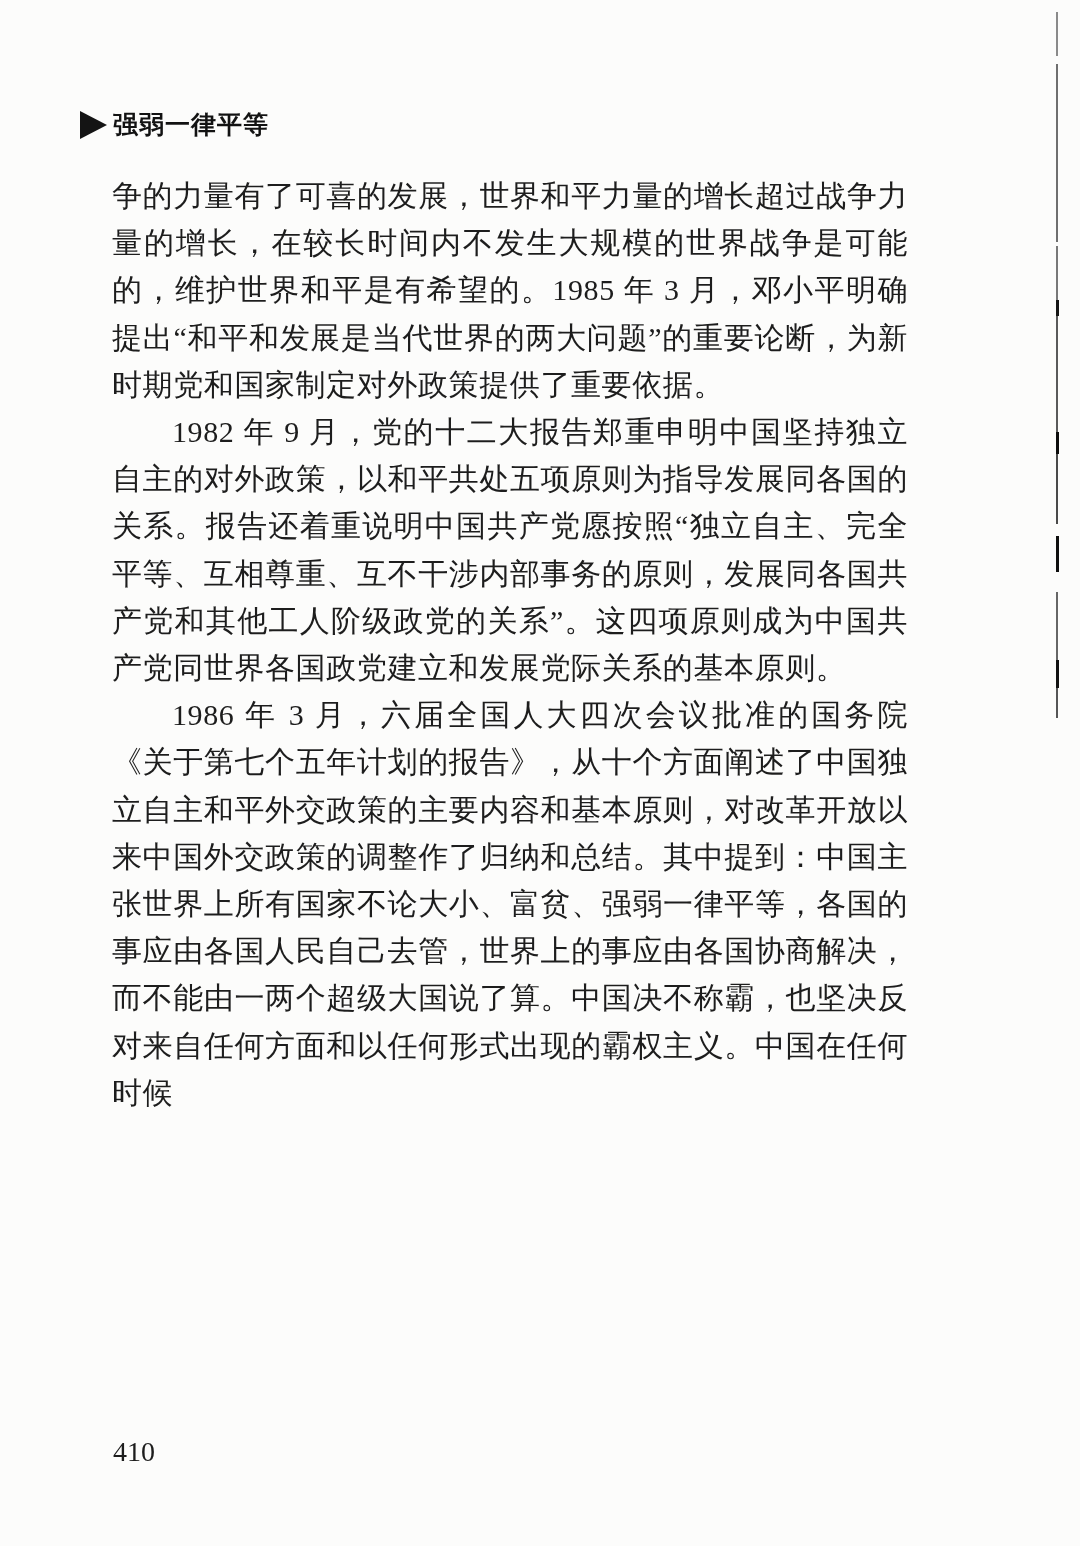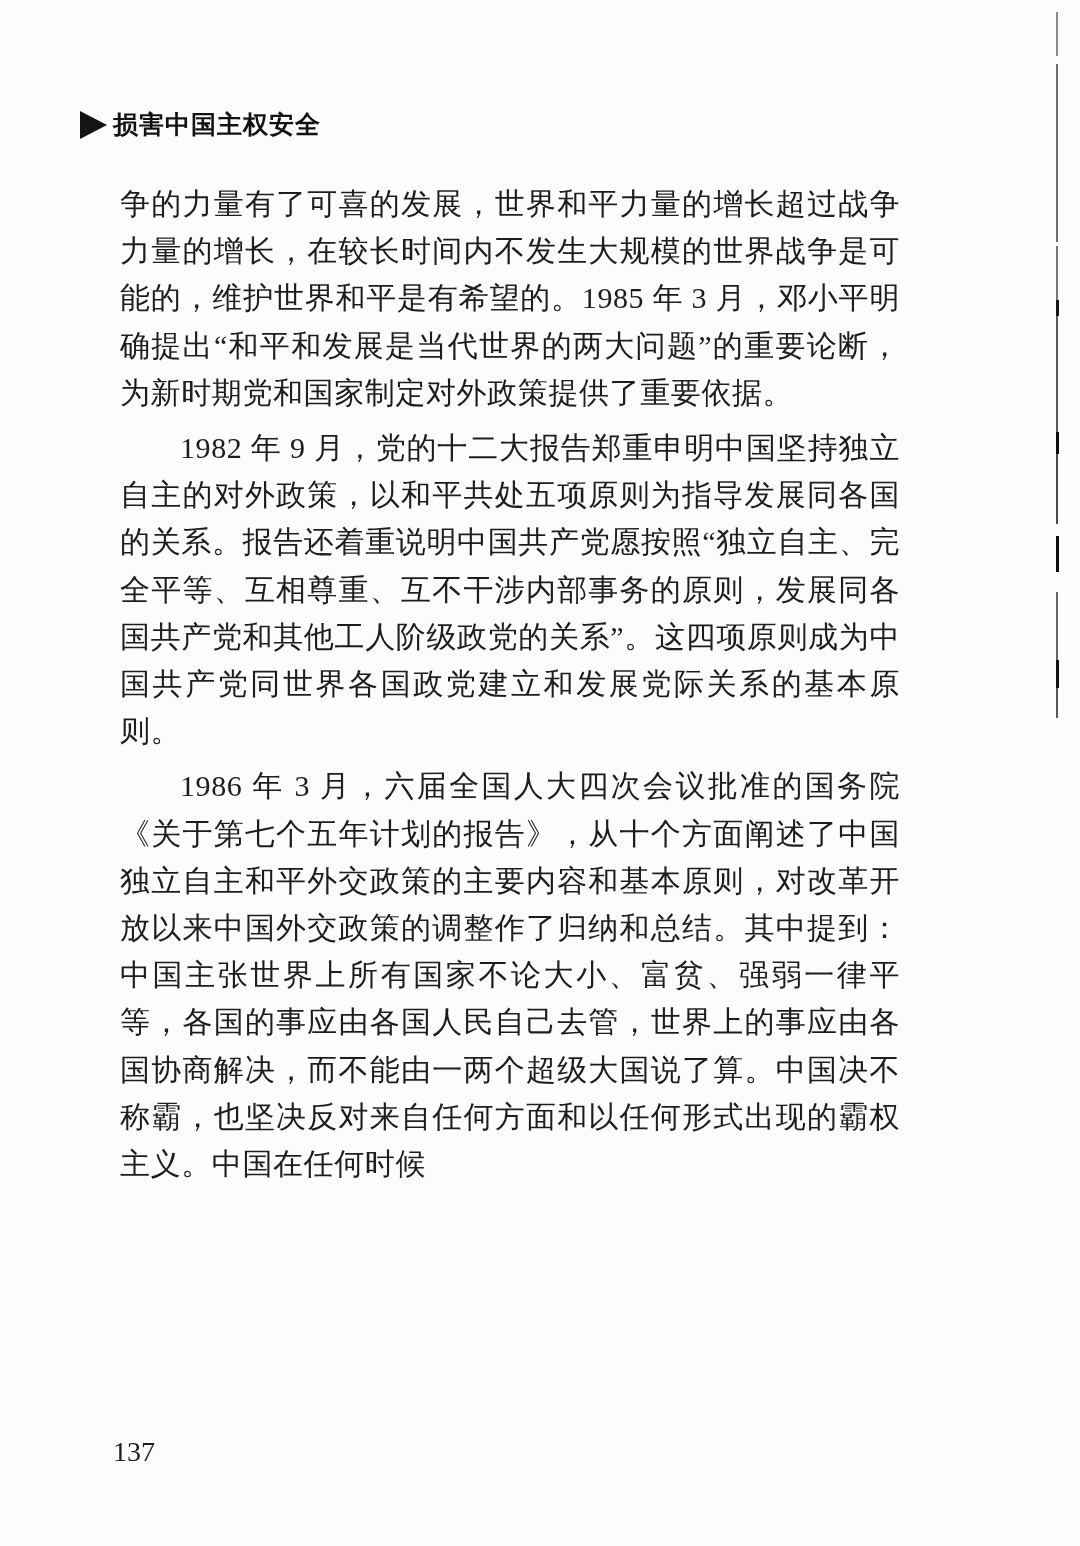--- a/index.html
+++ b/index.html
@@ -37,21 +37,21 @@
     left: 112px;
     top: 172px;
     width: 796px;
     font-size: 30px;
     line-height: 47.2px;
     letter-spacing: 0.6px;
     color: #1d1d1d;
     text-align: justify;
   }
   .body-text p {
-    margin: 8px;
+    margin: 0;
     padding: 0;
   }
   .body-text p.indent { text-indent: 2em; }
   .page-number {
     position: absolute;
     left: 113px;
     top: 1436px;
     font-size: 28px;
     color: #1d1d1d;
     font-family: "Liberation Serif", "DejaVu Serif", serif;
@@ -70,30 +70,30 @@
   .s10 { top: 660px; height: 28px;  background: #121212; width: 3px; }
   .s11 { top: 688px; height: 30px;  background: #565656; }
 </style>
 </head>
 <body>
 
 <div class="page">
 
   <div class="header">
     <span class="tri"></span>
-    <span>损害中国主权安全</span>
+    <span>强弱一律平等</span>
   </div>
 
   <div class="body-text">
     <p>争的力量有了可喜的发展，世界和平力量的增长超过战争力量的增长，在较长时间内不发生大规模的世界战争是可能的，维护世界和平是有希望的。1985 年 3 月，邓小平明确提出“和平和发展是当代世界的两大问题”的重要论断，为新时期党和国家制定对外政策提供了重要依据。</p>
     <p class="indent">1982 年 9 月，党的十二大报告郑重申明中国坚持独立自主的对外政策，以和平共处五项原则为指导发展同各国的关系。报告还着重说明中国共产党愿按照“独立自主、完全平等、互相尊重、互不干涉内部事务的原则，发展同各国共产党和其他工人阶级政党的关系”。这四项原则成为中国共产党同世界各国政党建立和发展党际关系的基本原则。</p>
     <p class="indent">1986 年 3 月，六届全国人大四次会议批准的国务院《关于第七个五年计划的报告》，从十个方面阐述了中国独立自主和平外交政策的主要内容和基本原则，对改革开放以来中国外交政策的调整作了归纳和总结。其中提到：中国主张世界上所有国家不论大小、富贫、强弱一律平等，各国的事应由各国人民自己去管，世界上的事应由各国协商解决，而不能由一两个超级大国说了算。中国决不称霸，也坚决反对来自任何方面和以任何形式出现的霸权主义。中国在任何时候</p>
   </div>
 
-  <div class="page-number">137</div>
+  <div class="page-number">410</div>
 
   <div class="scan-line">
     <div class="scan-seg s1"></div>
     <div class="scan-seg s2"></div>
     <div class="scan-seg s3"></div>
     <div class="scan-seg s4"></div>
     <div class="scan-seg s5"></div>
     <div class="scan-seg s6"></div>
     <div class="scan-seg s7"></div>
     <div class="scan-seg s8"></div>

